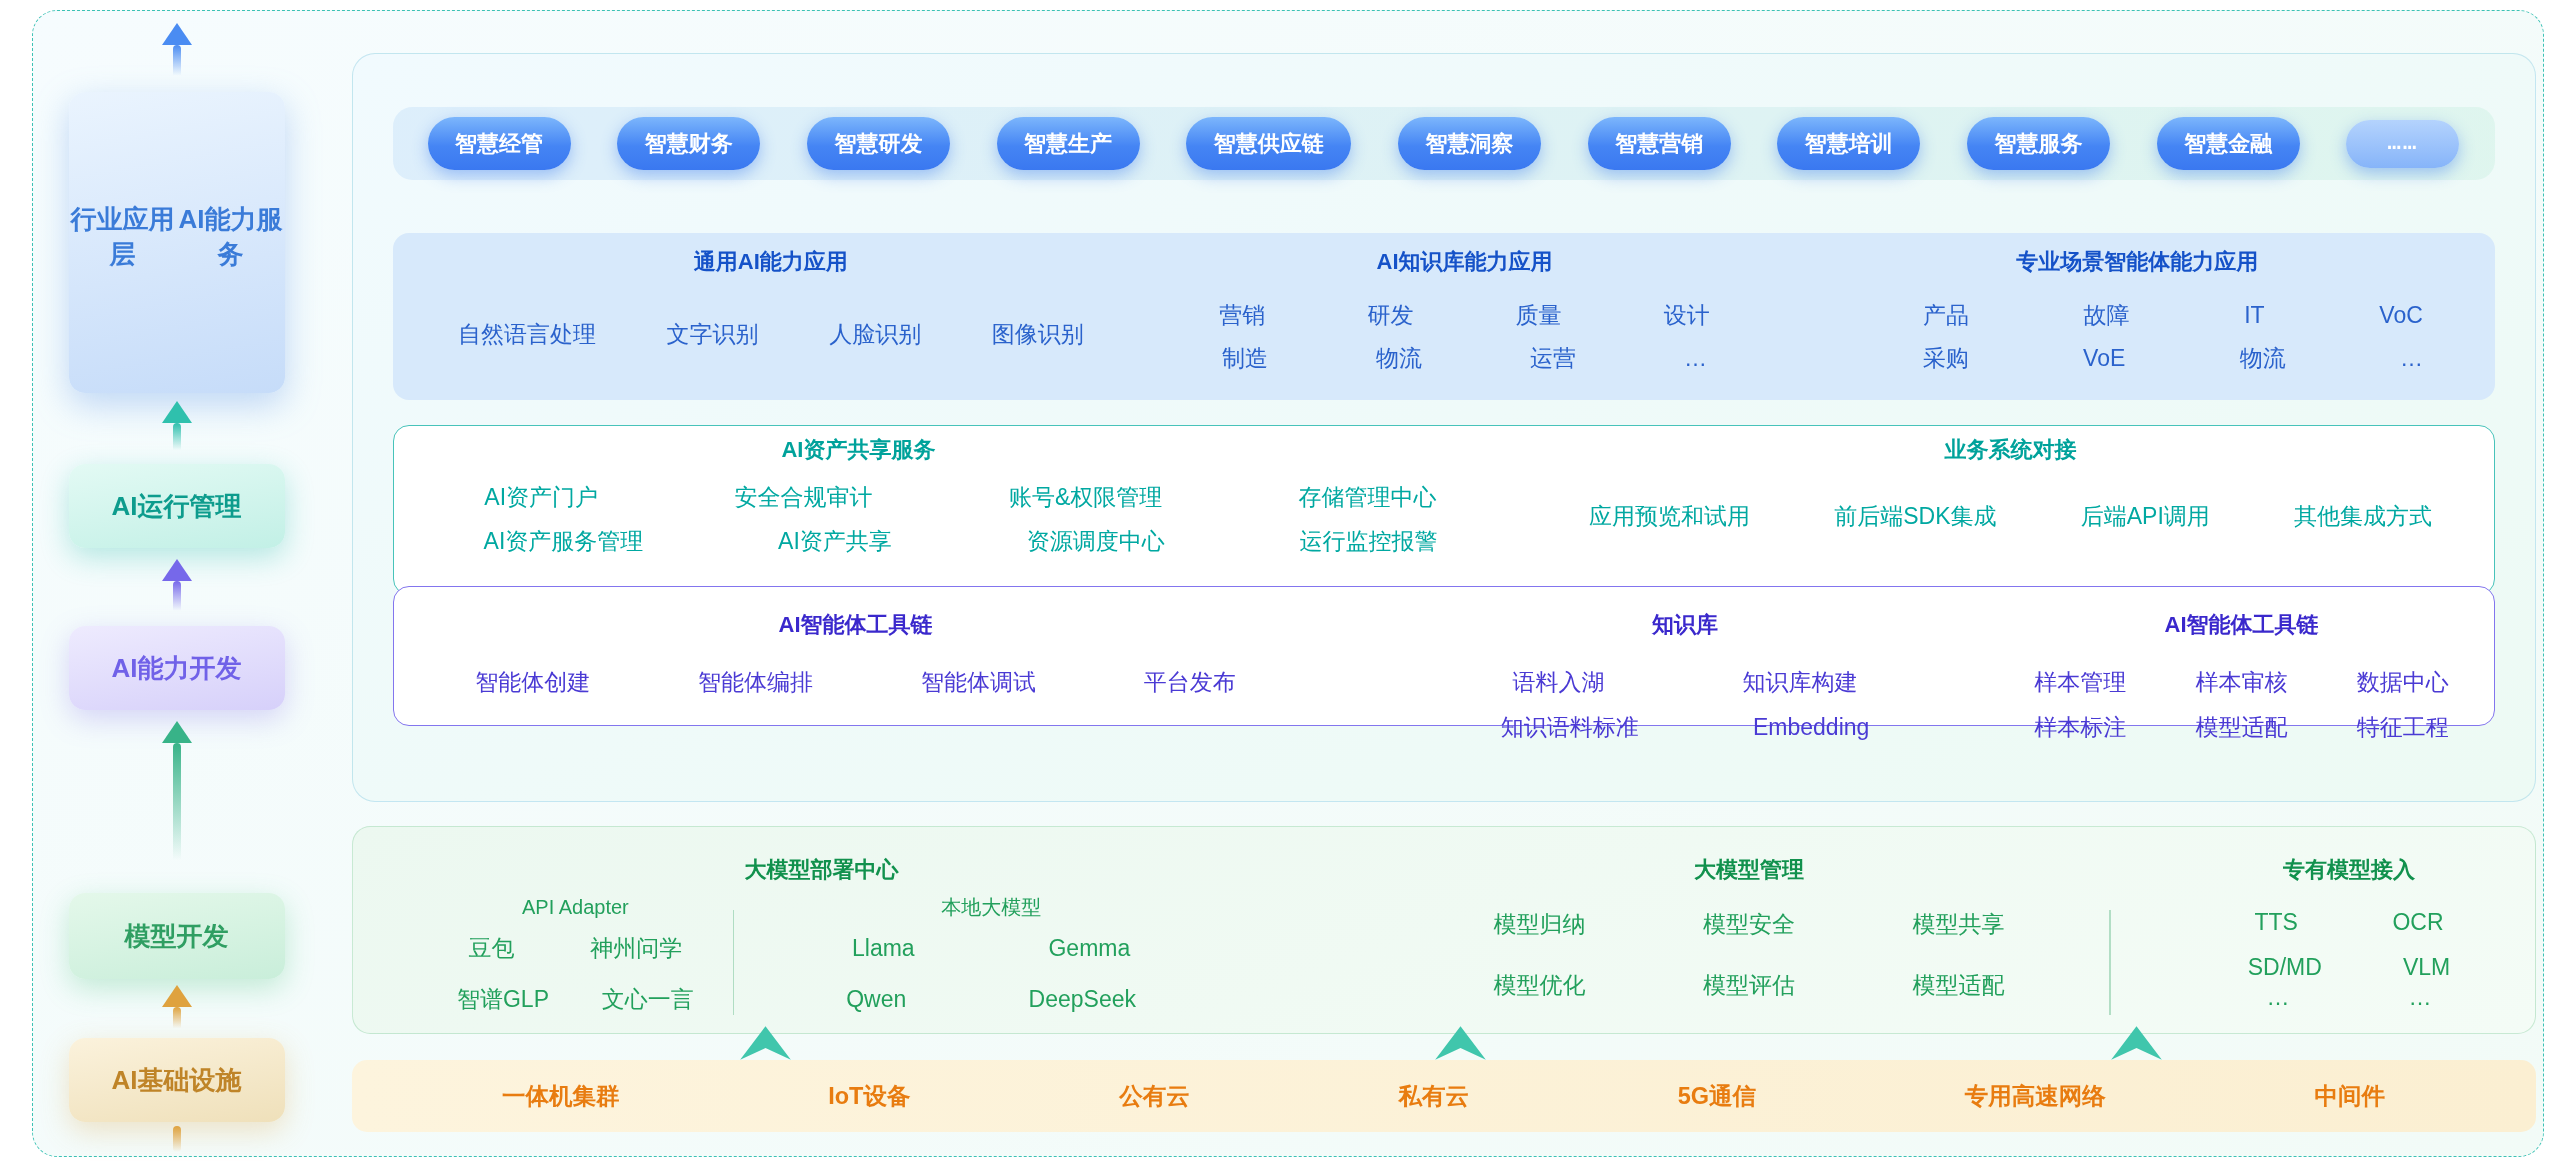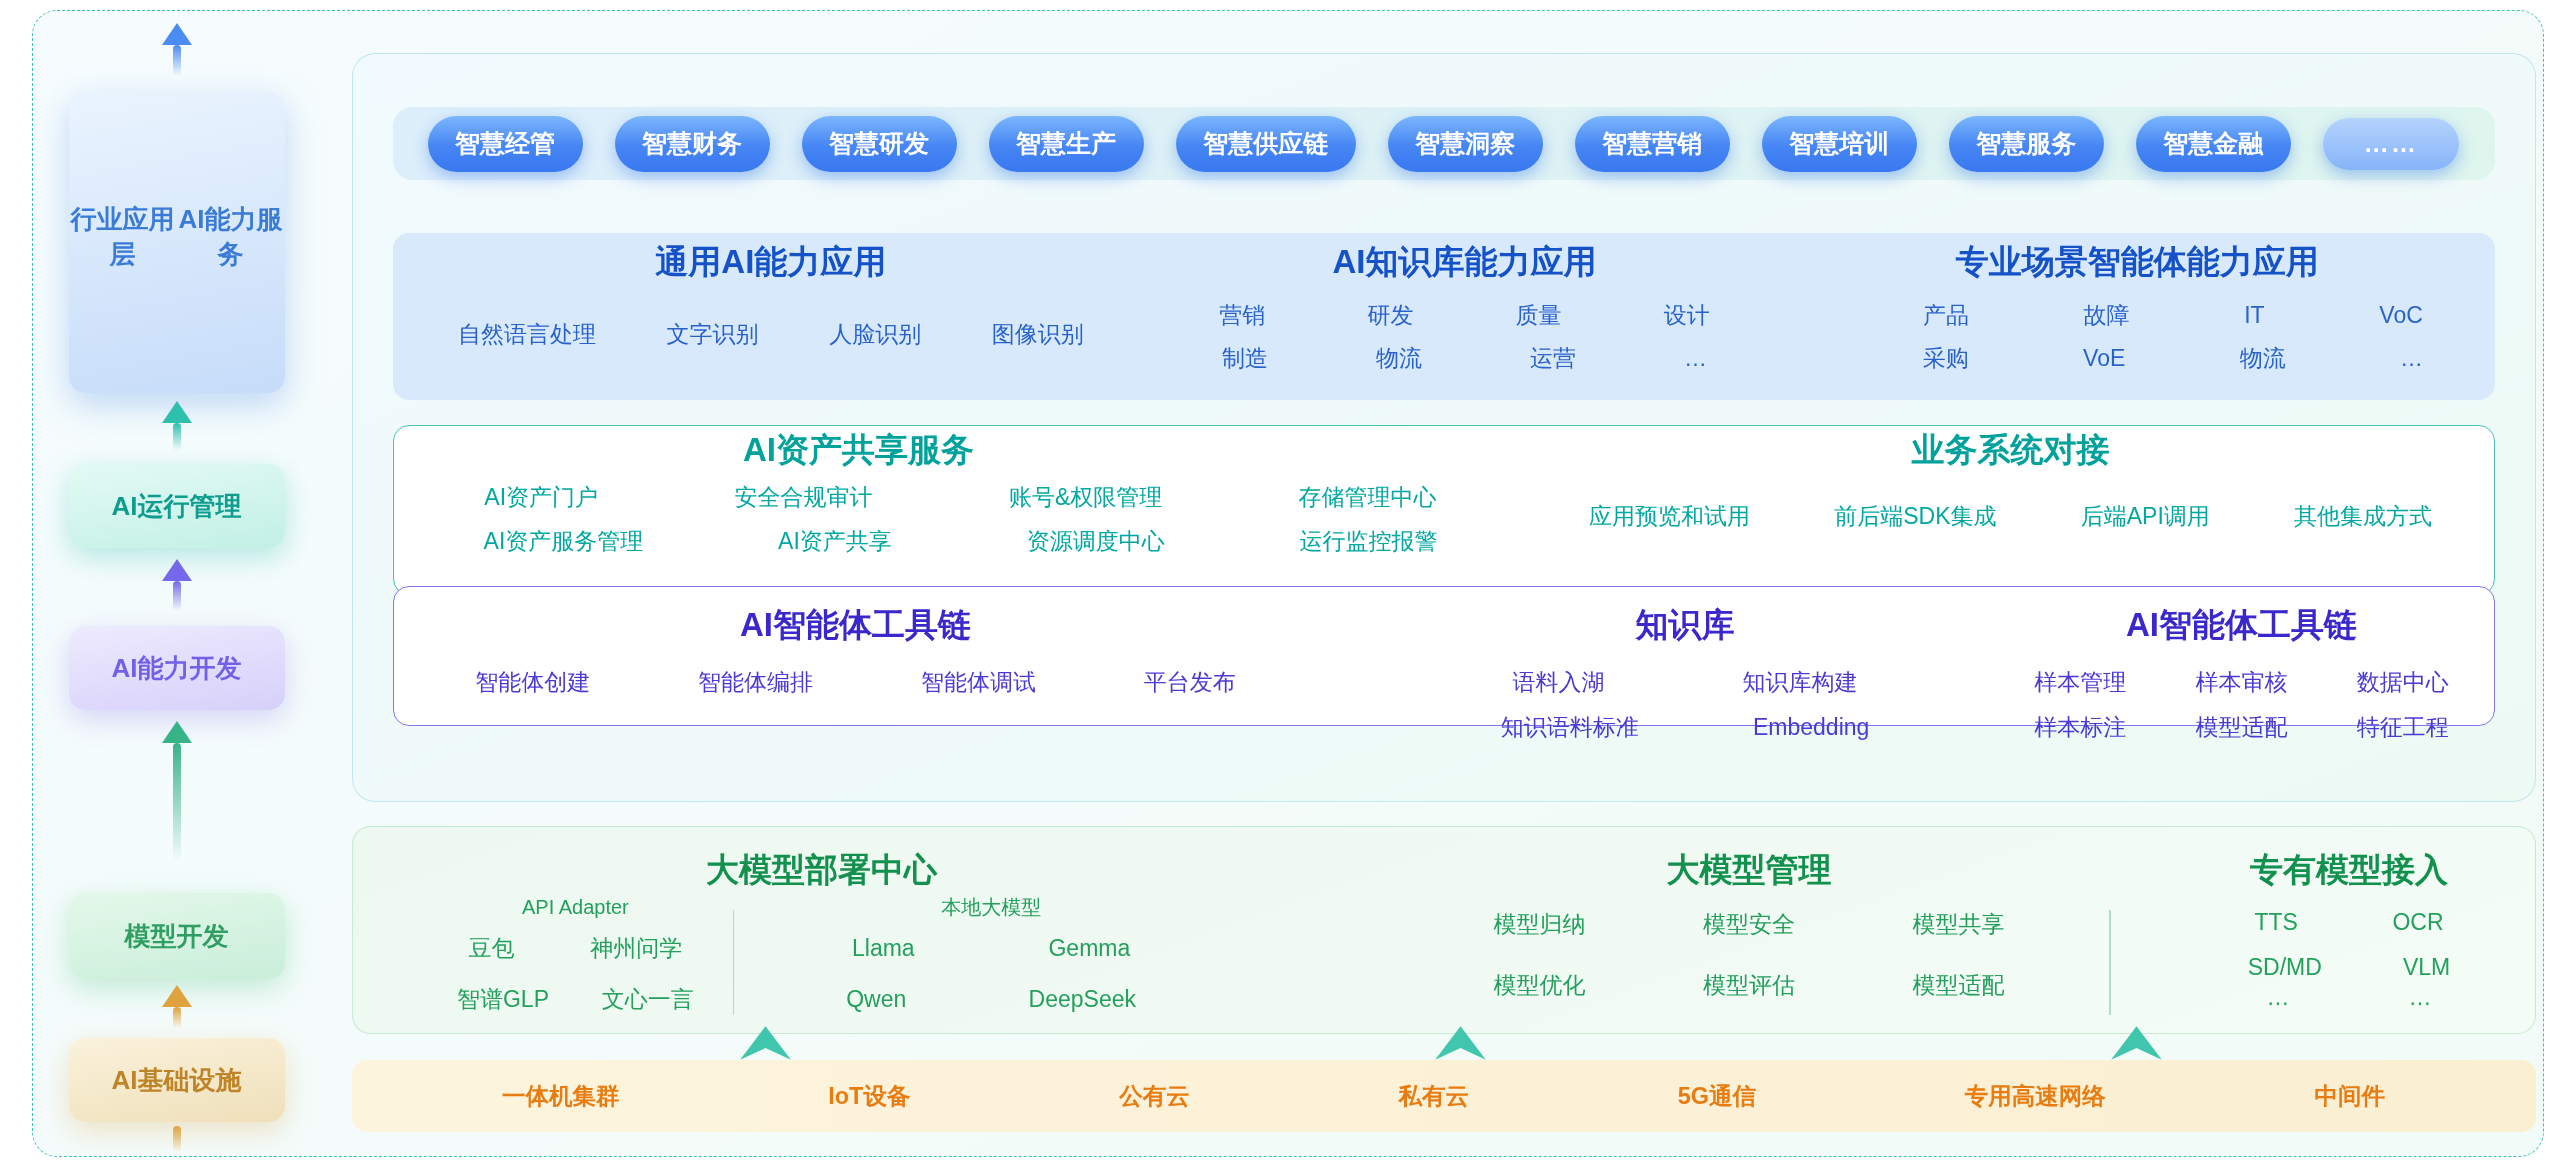--- a/index.html
+++ b/index.html
@@ -38,39 +38,39 @@
   .tail{position:absolute;left:140px;top:1115px;width:8px;height:26px;border-radius:4px;
     background:linear-gradient(180deg,#dfa23e,rgba(255,255,255,0));}
   
   .top-panel{position:absolute;left:319px;top:42px;width:2184px;height:749px;border-radius:23px;
     background:linear-gradient(160deg,#f1fafe 0%,#edfaf4 100%);
     border:1.1px solid rgba(150,210,230,.5);box-sizing:border-box;}
   .pills-wrap{position:absolute;left:40px;right:40px;top:53px;height:73px;border-radius:19.5px;
     background:linear-gradient(90deg,rgba(210,232,250,.65),rgba(214,243,233,.65));
     display:flex;align-items:center;justify-content:space-between;padding:0 35px;}
   .pill{background:linear-gradient(180deg,#7cb6fc 0%,#4585f4 55%,#3a78f0 100%);
-    color:#fff;font-size:25px;font-weight:bold;padding:11.4px 27.5px;border-radius:34px;
-    box-shadow:0 5.7px 16px rgba(70,130,240,.45);white-space:nowrap;}
+    color:#fff;font-size:22px;font-weight:bold;padding:11.4px 27.5px;border-radius:34px;
+    box-shadow:0 5.7px 16px rgba(70,130,240,.45);white-space:nowrap;font-family:Liberation Mono, monospace;}
   .pill-more{background:linear-gradient(180deg,#b4d3fd 0%,#86b4f9 100%);padding:11.4px 41px;letter-spacing:2.3px;}
   .apps-panel{position:absolute;left:40px;right:40px;top:179px;height:167px;border-radius:16px;background:#d7e9fb;}
   .assets-panel{position:absolute;left:40px;right:40px;top:371px;height:170px;border-radius:16px;
     background:#ffffff;border:1.7px solid #47c3ba;box-sizing:border-box;}
   .agent-panel{position:absolute;left:40px;right:40px;top:532px;height:140px;border-radius:16px;
     background:#ffffff;border:1.7px solid #8375ee;box-sizing:border-box;}
   .model-panel{position:absolute;left:319px;top:815px;width:2184px;height:208px;border-radius:18.3px;
     background:linear-gradient(160deg,#ecf8f0 0%,#f4fcf6 100%);
     border:1.1px solid rgba(120,200,150,.35);box-sizing:border-box;}
   .infra-bar{position:absolute;left:319px;top:1049px;width:2184px;height:72px;border-radius:15px;
     background:linear-gradient(90deg,#fdf4dd 0%,#fbefd2 100%);
     display:flex;align-items:center;justify-content:space-around;
     font-size:23.5px;font-weight:600;padding:0 46px;box-sizing:border-box;}
   
   .grp{position:absolute;top:0;bottom:0;}
   .g-title{position:absolute;left:0;right:0;height:34px;line-height:34px;text-align:center;
-    font-size:33px;font-weight:bold;}
+    font-size:22px;font-weight:bold;}
   .g-sub{position:absolute;left:0;right:0;height:32px;line-height:32px;text-align:center;font-size:20px;}
   .row{position:absolute;left:0;right:0;height:34px;display:flex;align-items:center;
     justify-content:space-around;font-size:23px;box-sizing:border-box;white-space:nowrap;}
   .vdiv{position:absolute;width:1.7px;top:83px;height:105px;background:rgba(60,170,110,.35);}
   .chev{position:absolute;width:53px;height:37px;}
   
   .t-blue{color:#1552c8}.c-blue{color:#2a62cc}
   .t-teal{color:#00a29b}.c-teal{color:#00a8a1}
   .t-purple{color:#3a28cc}.c-purple{color:#4a3ad4}
   .t-green{color:#11914d}.c-green{color:#22a05c}

